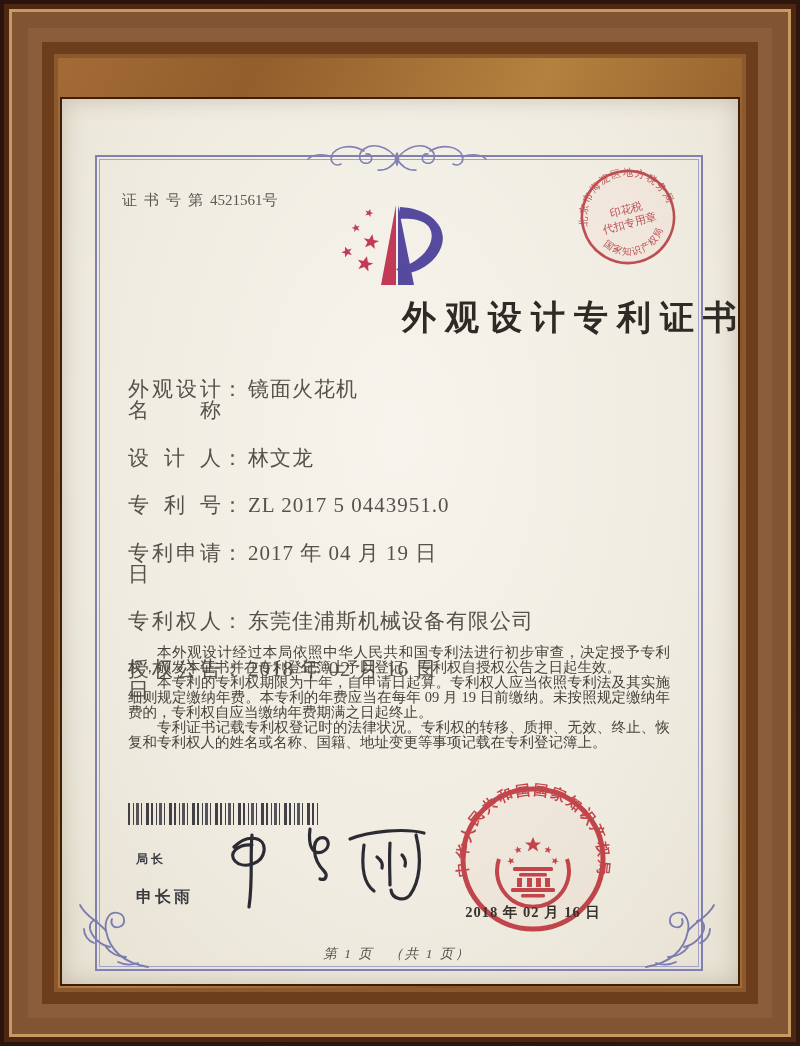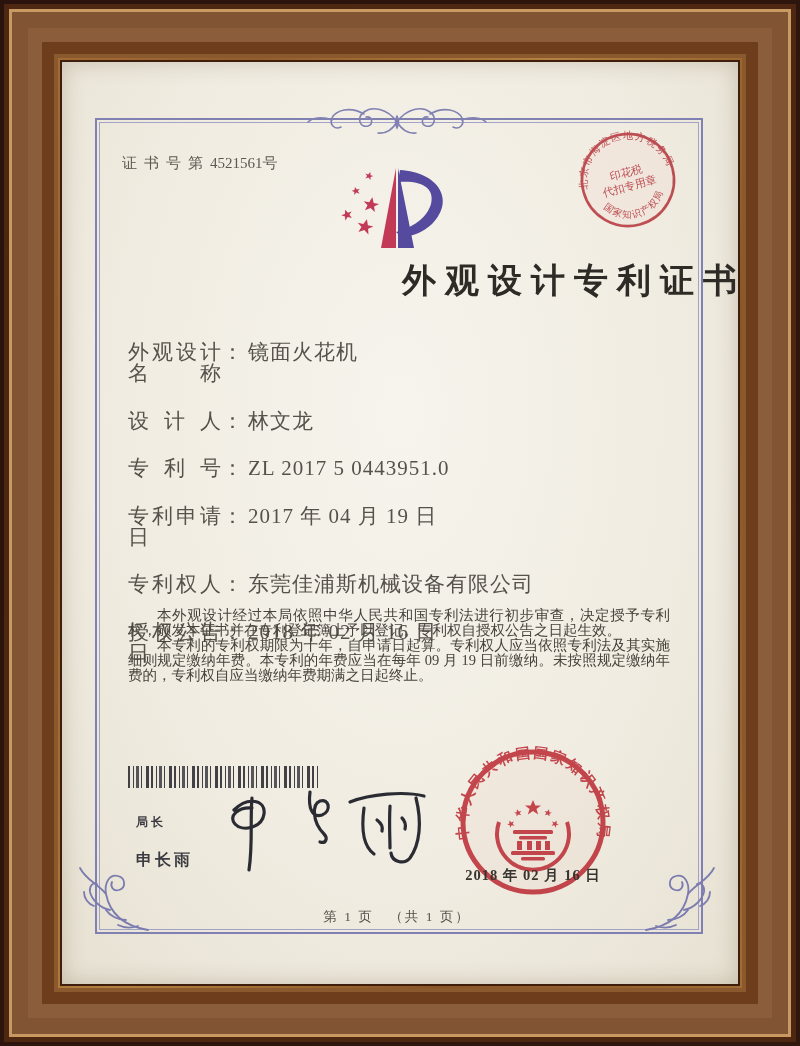--- a/index.html
+++ b/index.html
@@ -11,21 +11,21 @@
     box-shadow:
       inset 0 0 0 5px #4e2713,
       inset 0 0 0 8px #c89a62,
       inset 0 0 0 24px rgba(60,25,5,.12),
       inset 0 0 0 38px rgba(255,226,180,.20),
       inset 0 0 0 50px #6e3d1c,
       inset 0 0 0 54px #8a5a2e;}
   
   .paper{position:absolute;inset:62px;
     background:radial-gradient(ellipse at 50% 38%,#f7f4ed 0%,#f0ece1 58%,#e6e1d2 100%);
-    box-shadow:inset 0 0 22px rgba(110,90,60,.28), 0 0 0 2px #3f1f0c;}
+    box-shadow:inset 0 0 22px rgba(110,90,60,.28), 0 0 0 2px #3f1f0c;margin-top:37px;}
   
   .cert-border{position:absolute;left:33px;top:56px;width:604px;height:812px;border:2px solid #8080b2;}
   .cert-border-inner{position:absolute;inset:2px;border:1px solid #a3a3c9;}
   .abs{position:absolute;}
   .cert-no{left:60px;top:92px;font-size:15px;color:#5c5852;}
   .cert-no .sp{letter-spacing:7px;}
   .cert-title{left:0;top:196px;width:100%;text-align:right;font-size:34px;font-weight:700;
     letter-spacing:9px;color:#2e2b27;padding-left:8px;}
   .fields{left:66px;top:280px;width:540px;font-size:21px;color:#56524b;}
   .field-row{margin-bottom:26.5px;line-height:21px;letter-spacing:1px;}
@@ -40,21 +40,21 @@
       #23232a 18px 21px,transparent 21px 23px);}
   .sig-role{left:74px;top:752px;font-size:12px;font-weight:600;letter-spacing:3px;color:#3b3b41;
     font-family:"Liberation Sans","DejaVu Sans",sans-serif;}
   .sig-name{left:74px;top:788px;font-size:16px;font-weight:600;letter-spacing:3px;color:#3b3b41;
     font-family:"Liberation Sans","DejaVu Sans",sans-serif;}
   .sig-svg{left:150px;top:716px;width:230px;height:100px;}
   .stamp{left:506px;top:58px;width:120px;height:120px;mix-blend-mode:multiply;opacity:.92;}
   .seal{left:376px;top:665px;width:190px;height:190px;mix-blend-mode:multiply;opacity:.93;}
   .seal-date{left:376px;top:804px;width:190px;text-align:center;font-size:14.5px;font-weight:600;
     letter-spacing:1px;color:#37332e;}
-  .footer{left:33px;top:846px;width:604px;text-align:center;font-size:13.5px;letter-spacing:2px;color:#55514b;}
+  .footer{left:33px;top:846px;width:604px;text-align:center;font-size:13.5px;letter-spacing:2px;color:#55514b;font-style:italic;}
   .ornament-top{left:240px;top:36px;width:190px;height:44px;}
   .corner-orn{width:82px;height:86px;top:792px;}
   .corner-orn.left{left:10px;transform:scaleX(-1);}
   .corner-orn.right{left:578px;}
   svg text{font-family:"Liberation Serif","DejaVu Serif",serif;}
 </style>
 </head>
 <body>
 
 <div class="photo">
@@ -160,20 +160,21 @@
         <span class="flabel">专利权人</span><span class="fcolon">：</span><span class="fvalue">东莞佳浦斯机械设备有限公司</span>
       </div>
       <div class="field-row">
         <span class="flabel">授权公告日</span><span class="fcolon">：</span><span class="fvalue">2018 年 02 月 16 日</span>
       </div>
     </div>
 
     <div class="abs paras">
       <p>本外观设计经过本局依照中华人民共和国专利法进行初步审查，决定授予专利权，颁发本证书并在专利登记簿上予以登记。专利权自授权公告之日起生效。</p>
       <p>本专利的专利权期限为十年，自申请日起算。专利权人应当依照专利法及其实施细则规定缴纳年费。本专利的年费应当在每年 09 月 19 日前缴纳。未按照规定缴纳年费的，专利权自应当缴纳年费期满之日起终止。</p>
+      <p>专利证书记载专利权登记时的法律状况。专利权的转移、质押、无效、终止、恢复和专利权人的姓名或名称、国籍、地址变更等事项记载在专利登记簿上。</p>
     </div>
 
     <div class="abs barcode"></div>
 
     <div class="abs sig-role">局长</div>
     <div class="abs sig-name">申长雨</div>
     <svg class="abs sig-svg" viewBox="0 0 230 100">
       <g stroke="#2b2b33" stroke-width="3.2" fill="none" stroke-linecap="round" stroke-linejoin="round">
         <path d="M40,20 C38,40 41,66 37,92"></path>
         <path d="M22,32 C36,18 54,22 52,36 C50,50 30,54 23,46 C16,38 26,29 40,30"></path>

